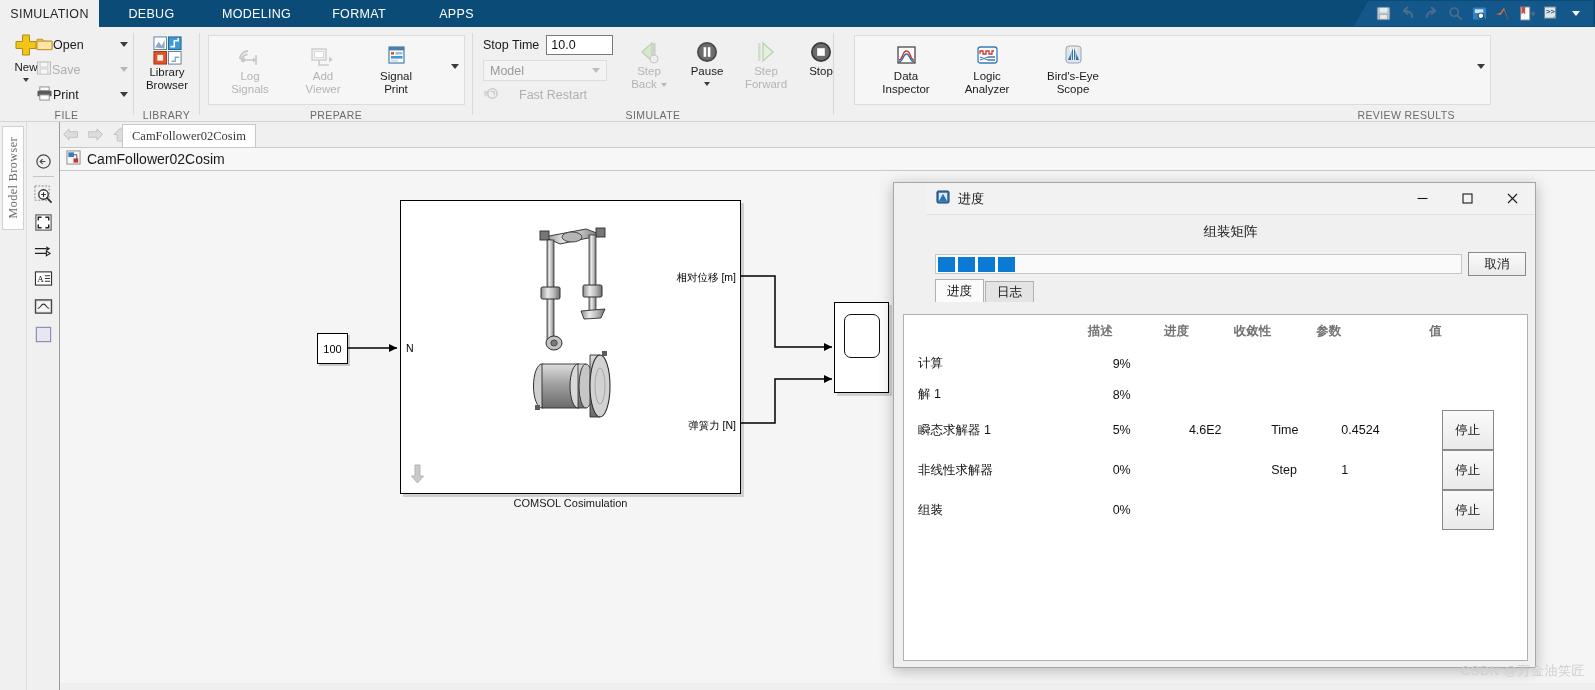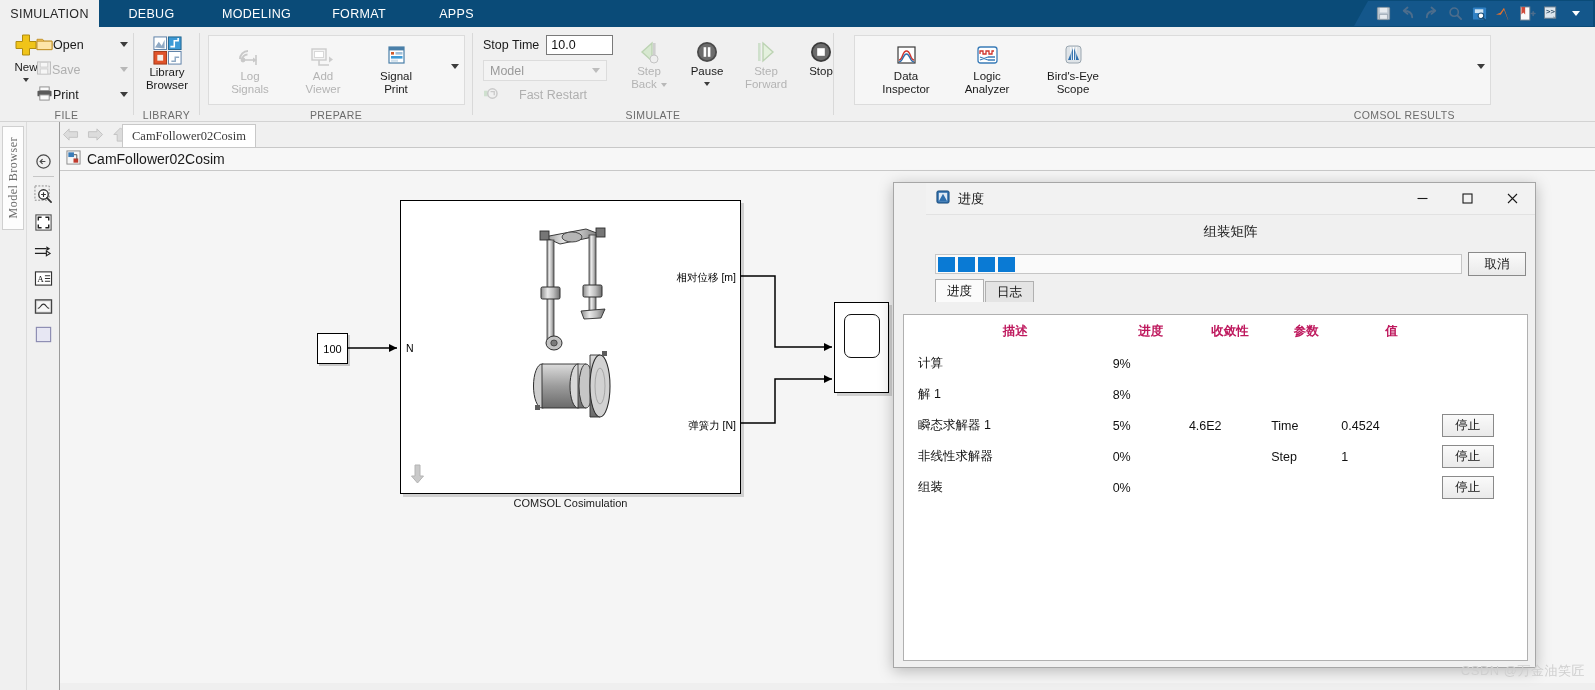--- a/index.html
+++ b/index.html
@@ -224,33 +224,33 @@
     display: flex; align-items: center; cursor: default;
   }
   .dtab.active { background: #fbfbfb; height: 23px; }
 
   .dlg-body {
     position: absolute; left: 9px; top: 131px; width: 625px; height: 347px;
     background: #fff; border: 1px solid #b0b0b0;
   }
   .tbl { width: 100%; border-collapse: collapse; table-layout: fixed; }
   .tbl th {
-    font-size: 12.5px; color: #be185d; font-weight: bold; text-align: center;
+    font-size: 12.5px; color: #737373; font-weight: bold; text-align: right;
     padding: 8px 0 8px 0; height: 29px;
   }
   .tbl td {
     font-size: 12.5px; color: #111; text-align: left; height: 31px; padding: 0;
   }
   .tbl .c-desc { width: 208px; padding-left: 14px; }
   .tbl .c-prog { width: 76px; }
   .tbl .c-conv { width: 82px; }
   .tbl .c-param { width: 70px; }
   .tbl .c-val { width: 100px; }
   .tbl .c-act { width: 85px; }
-  .btn-stop { width: 52px; height: 23px; }
+  .btn-stop { width: 52px; height: 40px; }
 
   .watermark {
     position: absolute; right: 10px; bottom: 10px;
     font-size: 13px; color: #cfcfcf; letter-spacing: .5px;
     white-space: nowrap;
   }
 </style>
 </head>
 <body>
 
@@ -550,21 +550,21 @@
                 <path d="M12.6 5 L13.6 18 M18.4 5 L17.4 18" stroke="#fff" stroke-width=".8"></path>
               </svg>
           </div>
           <span>Bird's-Eye</span>
           <span>Scope</span>
         </div>
         <div style="position:absolute; right:5px; top:28px;">
             <div class="caret"></div>
           </div>
       </div>
-      <div class="glabel" style="left:auto; right:40px; width:auto;">COMSOL RESULTS</div>
+      <div class="glabel" style="left:auto; right:40px; width:auto;">REVIEW RESULTS</div>
     </div>
   </div>
 
   <div class="vlabelbar">
     <div class="vtab">
       <span>Model Browser</span>
     </div>
   </div>
 
   <div class="navstrip">

